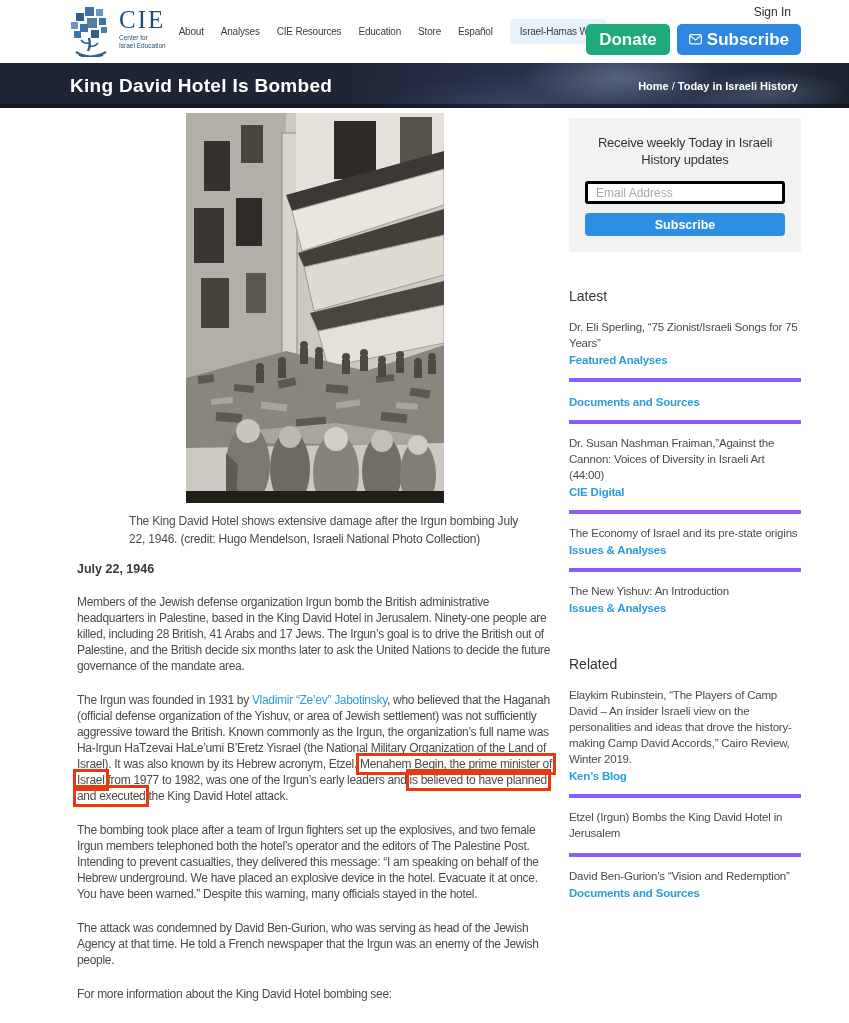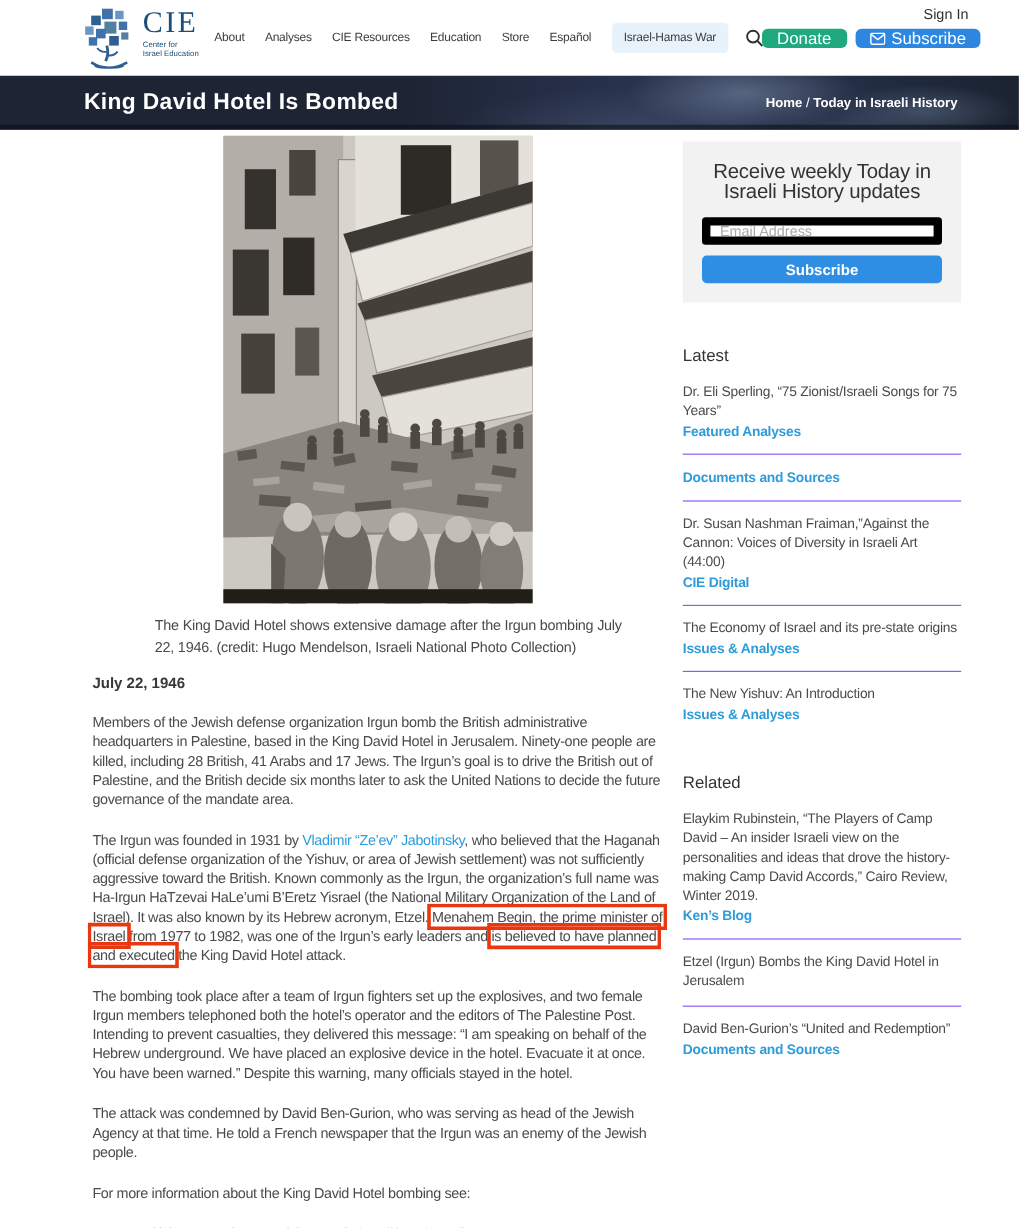--- a/index.html
+++ b/index.html
@@ -15,25 +15,25 @@
     padding:0 48px 0 70px; position:relative;
   }
   .logo { display:flex; align-items:flex-start; gap:7px; cursor:pointer; }
   .logo-text { display:flex; flex-direction:column; line-height:1; }
   .logo-acronym { font-size:25px; letter-spacing:2px; color:#1c4e79; font-family:"Liberation Serif", serif; }
   .logo-tagline { font-size:6.5px; color:#1c4e79; margin-top:2px; line-height:1.25; white-space:pre-line; }
   .nav { display:flex; align-items:center; gap:17px; margin-left:13px; }
   .nav-item { font-size:10px; color:#3d3d3d; cursor:pointer; white-space:nowrap; letter-spacing:-0.2px; }
   .nav-item.pill { background:#e8f2fb; padding:7px 10px; border-radius:4px; }
   .search-btn { margin-left:14px; cursor:pointer; display:flex; align-items:center; }
-  .header-right { position:absolute; right:32px; top:5px; display:flex; flex-direction:column; align-items:flex-end; }
+  .header-right { position:absolute; right:48px; top:5px; display:flex; flex-direction:column; align-items:flex-end; }
   .signin { font-size:12px; color:#2e2e2e; cursor:pointer; margin-right:10px; margin-bottom:5px; }
   .btn-row { display:flex; gap:7px; }
-  .btn { border:none; cursor:pointer; color:#fff; font-size:14px; font-weight:normal;
-         border-radius:5px; height:16px; display:flex; align-items:center; gap:5px;
+  .btn { border:none; cursor:pointer; color:#fff; font-size:17px; font-weight:bold;
+         border-radius:5px; height:31px; display:flex; align-items:center; gap:5px;
          font-family:"Liberation Sans", sans-serif; }
   .btn-donate { background:#1fa97d; padding:0 13px; }
   .btn-subscribe { background:#2d87e0; padding:0 12px; }
 
   
   .hero {
     height:45px; display:flex; align-items:center; justify-content:space-between;
     padding:0 51px 0 70px;
     background-color:#1d2534;
     background-image:
@@ -59,33 +59,33 @@
   .photo-wrap svg { display:block; }
   .caption { margin:9px 0 0 52px; width:402px; font-size:12px; line-height:18px;
              color:#4a4a4a; letter-spacing:-0.2px; }
   .date-heading { margin-top:14px; font-size:12.5px; font-weight:bold; color:#383838; }
   .para { margin-top:18px; font-size:12px; line-height:16px; color:#4b4b4b; letter-spacing:-0.3px; }
   .para a.inline-link { color:#2d9cdb; text-decoration:none; cursor:pointer; }
   .redbox { outline:3px solid #e9380f; outline-offset:1px; }
 
   
   .sub-box { background:#f2f2f2; margin-top:5px; padding:14px 16px 16px; }
-  .sub-box-title { font-size:17px; line-height:17px; color:#333; text-align:center;
+  .sub-box-title { font-size:13px; line-height:17px; color:#333; text-align:center;
                    letter-spacing:-0.2px; margin:2px 4px 13px; }
-  .email-input { width:100%; height:23px; border:7px solid #000000; border-radius:3px;
+  .email-input { width:100%; height:23px; border:3px solid #000000; border-radius:3px;
                  background:#fff; font-size:12px; padding:0 8px; color:#555;
                  font-family:"Liberation Sans", sans-serif; }
   .email-input::placeholder { color:#a9a9a9; }
   .sub-box-btn { width:100%; height:23px; margin-top:9px; background:#2e8ee3; color:#fff;
                  border:none; border-radius:4px; font-size:12.5px; font-weight:bold;
                  cursor:pointer; font-family:"Liberation Sans", sans-serif; }
   .side-heading { font-size:14px; color:#333; margin-top:36px; }
   .side-heading.related { margin-top:30px; }
   .side-list { margin-top:4px; }
-  .side-item { padding:11px 0 12px; border-bottom:1px solid #8b5cf6; }
+  .side-item { padding:11px 0 12px; border-bottom:4px solid #8b5cf6; }
   .side-item:last-child { border-bottom:none; }
   .side-item-title { font-size:11.5px; line-height:16px; color:#4b4b4b;
                      letter-spacing:-0.2px; white-space:pre-line; cursor:pointer; }
   .side-item-cat { font-size:11.5px; font-weight:bold; color:#2d9cdb; margin-top:3px;
                    letter-spacing:-0.2px; cursor:pointer; }
 </style>
 </head>
 <body>
 
 <div class="header">
@@ -287,18 +287,18 @@
     <div class="side-heading related">Related</div>
     <div class="side-list" id="related-list">
         <div class="side-item">
           <div class="side-item-title">Elaykim Rubinstein, “The Players of Camp David – An insider Israeli view on the personalities and ideas that drove the history-making Camp David Accords,” Cairo Review, Winter 2019.</div>
           <div class="side-item-cat">Ken’s Blog</div>
         </div>
         <div class="side-item">
           <div class="side-item-title">Etzel (Irgun) Bombs the King David Hotel in Jerusalem</div>
         </div>
         <div class="side-item">
-          <div class="side-item-title">David Ben-Gurion’s “United and Redemption”</div>
+          <div class="side-item-title">David Ben-Gurion’s “Vision and Redemption”</div>
           <div class="side-item-cat">Documents and Sources</div>
         </div>
       </div>
   </div>
 </div>
 
 </body></html>

